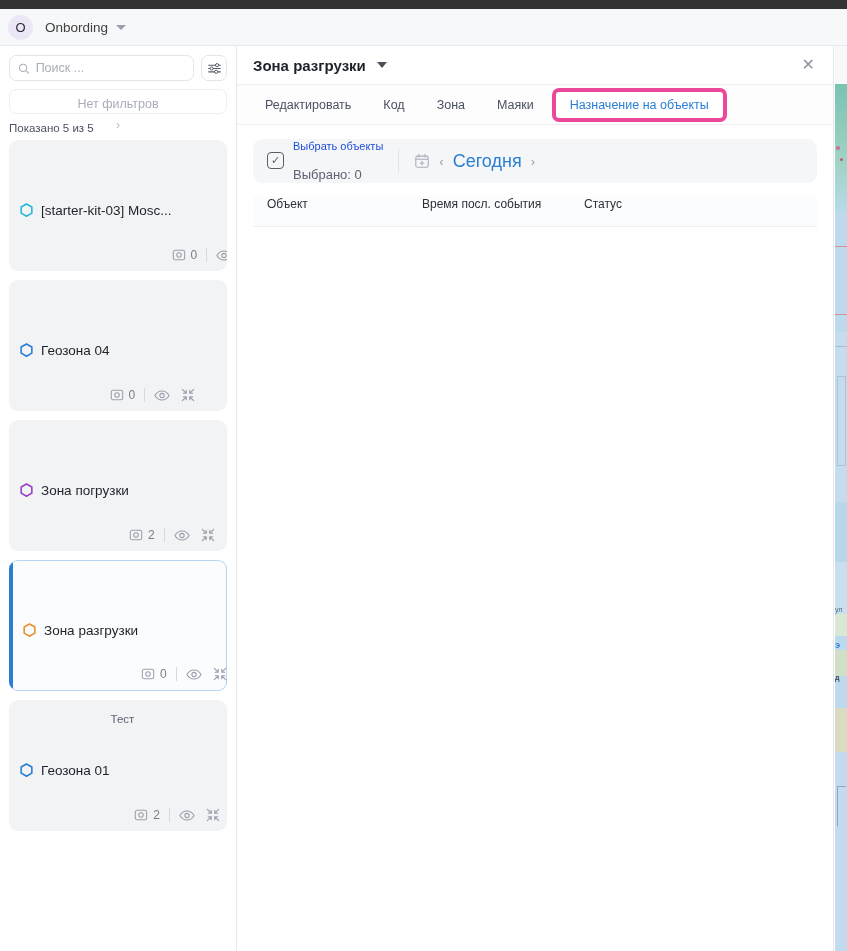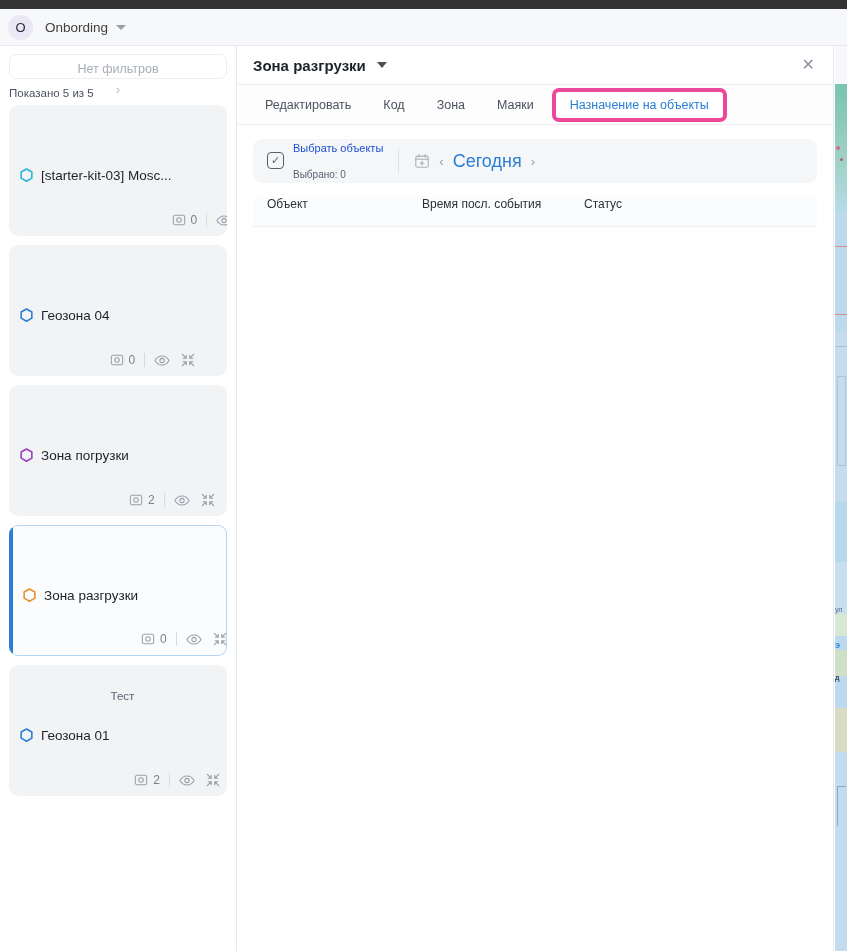--- a/index.html
+++ b/index.html
@@ -108,21 +108,21 @@
   }
   .zone-card.selected::before {
     content:""; position:absolute; left:0; top:0; bottom:0; width:4px;
     background:#2a7fd4; border-radius:3px 0 0 3px;
   }
   .zone-card.selected .zc-top { padding-left:3px; }
   .zone-card.selected .zc-foot { padding-left:3px; }
 
   .zc-top { display:flex; align-items:center; gap:7px; }
   .zc-name { font-size:13.5px; color:#1d2129; font-weight:400; white-space:nowrap; }
-  .zc-desc { font-size:11.5px; color:#5c6270; margin-top:15px; margin-left:1px; }
+  .zc-desc { font-size:11.5px; color:#5c6270; margin-top:3px; margin-left:1px; }
   .zc-foot {
     margin-top:auto; margin-bottom:9px;
     display:flex; align-items:center; justify-content:flex-end; gap:9px;
   }
   .zc-count { display:flex; align-items:center; gap:5px; color:#787e8a; font-size:12px; }
   .zc-div { width:1px; height:14px; background:#d6d9de; }
   .zc-icons { display:flex; align-items:center; gap:11px; }
 
   
   .main-panel {
@@ -166,21 +166,21 @@
   }
   .select-objects {
     display:flex; align-items:center; gap:9px;
   }
   .cb-square {
     width:17px; height:17px; border:1.6px solid #585e6a; border-radius:4px;
     display:flex; align-items:center; justify-content:center;
     color:#585e6a; font-size:11px; line-height:1;
   }
   .so-text-main { font-size:11px; color:#1d4ed8; font-weight:400; line-height:1.15; }
-  .so-text-sub { font-size:10px; color:#5c6270; margin-top:15px; }
+  .so-text-sub { font-size:13px; color:#5c6270; margin-top:15px; }
   .tb-div { width:1px; height:24px; background:#dfe2e7; margin:0 15px; }
   .date-nav { display:flex; align-items:center; gap:9px; }
   .date-chev { color:#9aa0ab; font-size:13px; cursor:pointer; }
   .date-today { font-size:18px; color:#2a7fd4; cursor:pointer;text-align:center; }
 
   .table-head {
     display:flex; align-items:flex-start; height:30px;
     margin-top:14px; padding:0 14px;
     border-bottom:1px solid #eceef1;
     background:#fbfcfd;
@@ -231,20 +231,39 @@
     <div class="avatar">
       <span>O</span>
     </div>
     <div class="ws-name">Onbording</div>
     <div class="ws-caret"></div>
   </div>
 
   <div class="left-panel">
 
 
+    <div class="lp-search-wrap">
+      <div class="search-box">
+        <svg width="13" height="13" viewBox="0 0 16 16">
+          <circle cx="7" cy="7" r="5" fill="none" stroke="#a9aeb8" stroke-width="1.4"></circle>
+          <line x1="10.8" y1="10.8" x2="14.5" y2="14.5" stroke="#a9aeb8" stroke-width="1.4" stroke-linecap="round"></line>
+        </svg>
+        <input type="text" placeholder="Поиск ..." style="">
+      </div>
+      <div class="filter-icon-btn">
+        <svg width="15" height="15" viewBox="0 0 18 18">
+          <line x1="2" y1="5" x2="16" y2="5" stroke="#585e6a" stroke-width="1.3" stroke-linecap="round"></line>
+          <line x1="2" y1="9" x2="16" y2="9" stroke="#585e6a" stroke-width="1.3" stroke-linecap="round"></line>
+          <line x1="2" y1="13" x2="16" y2="13" stroke="#585e6a" stroke-width="1.3" stroke-linecap="round"></line>
+          <circle cx="12" cy="5" r="1.9" fill="#fff" stroke="#585e6a" stroke-width="1.2"></circle>
+          <circle cx="5.5" cy="9" r="1.9" fill="#fff" stroke="#585e6a" stroke-width="1.2"></circle>
+          <circle cx="11" cy="13" r="1.9" fill="#fff" stroke="#585e6a" stroke-width="1.2"></circle>
+        </svg>
+      </div>
+    </div>
 
     <div class="filters-row">
       <svg width="12" height="12" viewBox="0 0 16 16">
         <path d="M2 3h12l-4.6 5.4V13l-2.8 1.5V8.4z" fill="none" stroke="#b6bbc4" stroke-width="1.2" stroke-linejoin="round"></path>
       </svg>
       <div class="filters-label">Нет фильтров</div>
       <div class="chev-right">›</div>
     </div>
 
     <div class="count-line">Показано 5 из 5</div>

